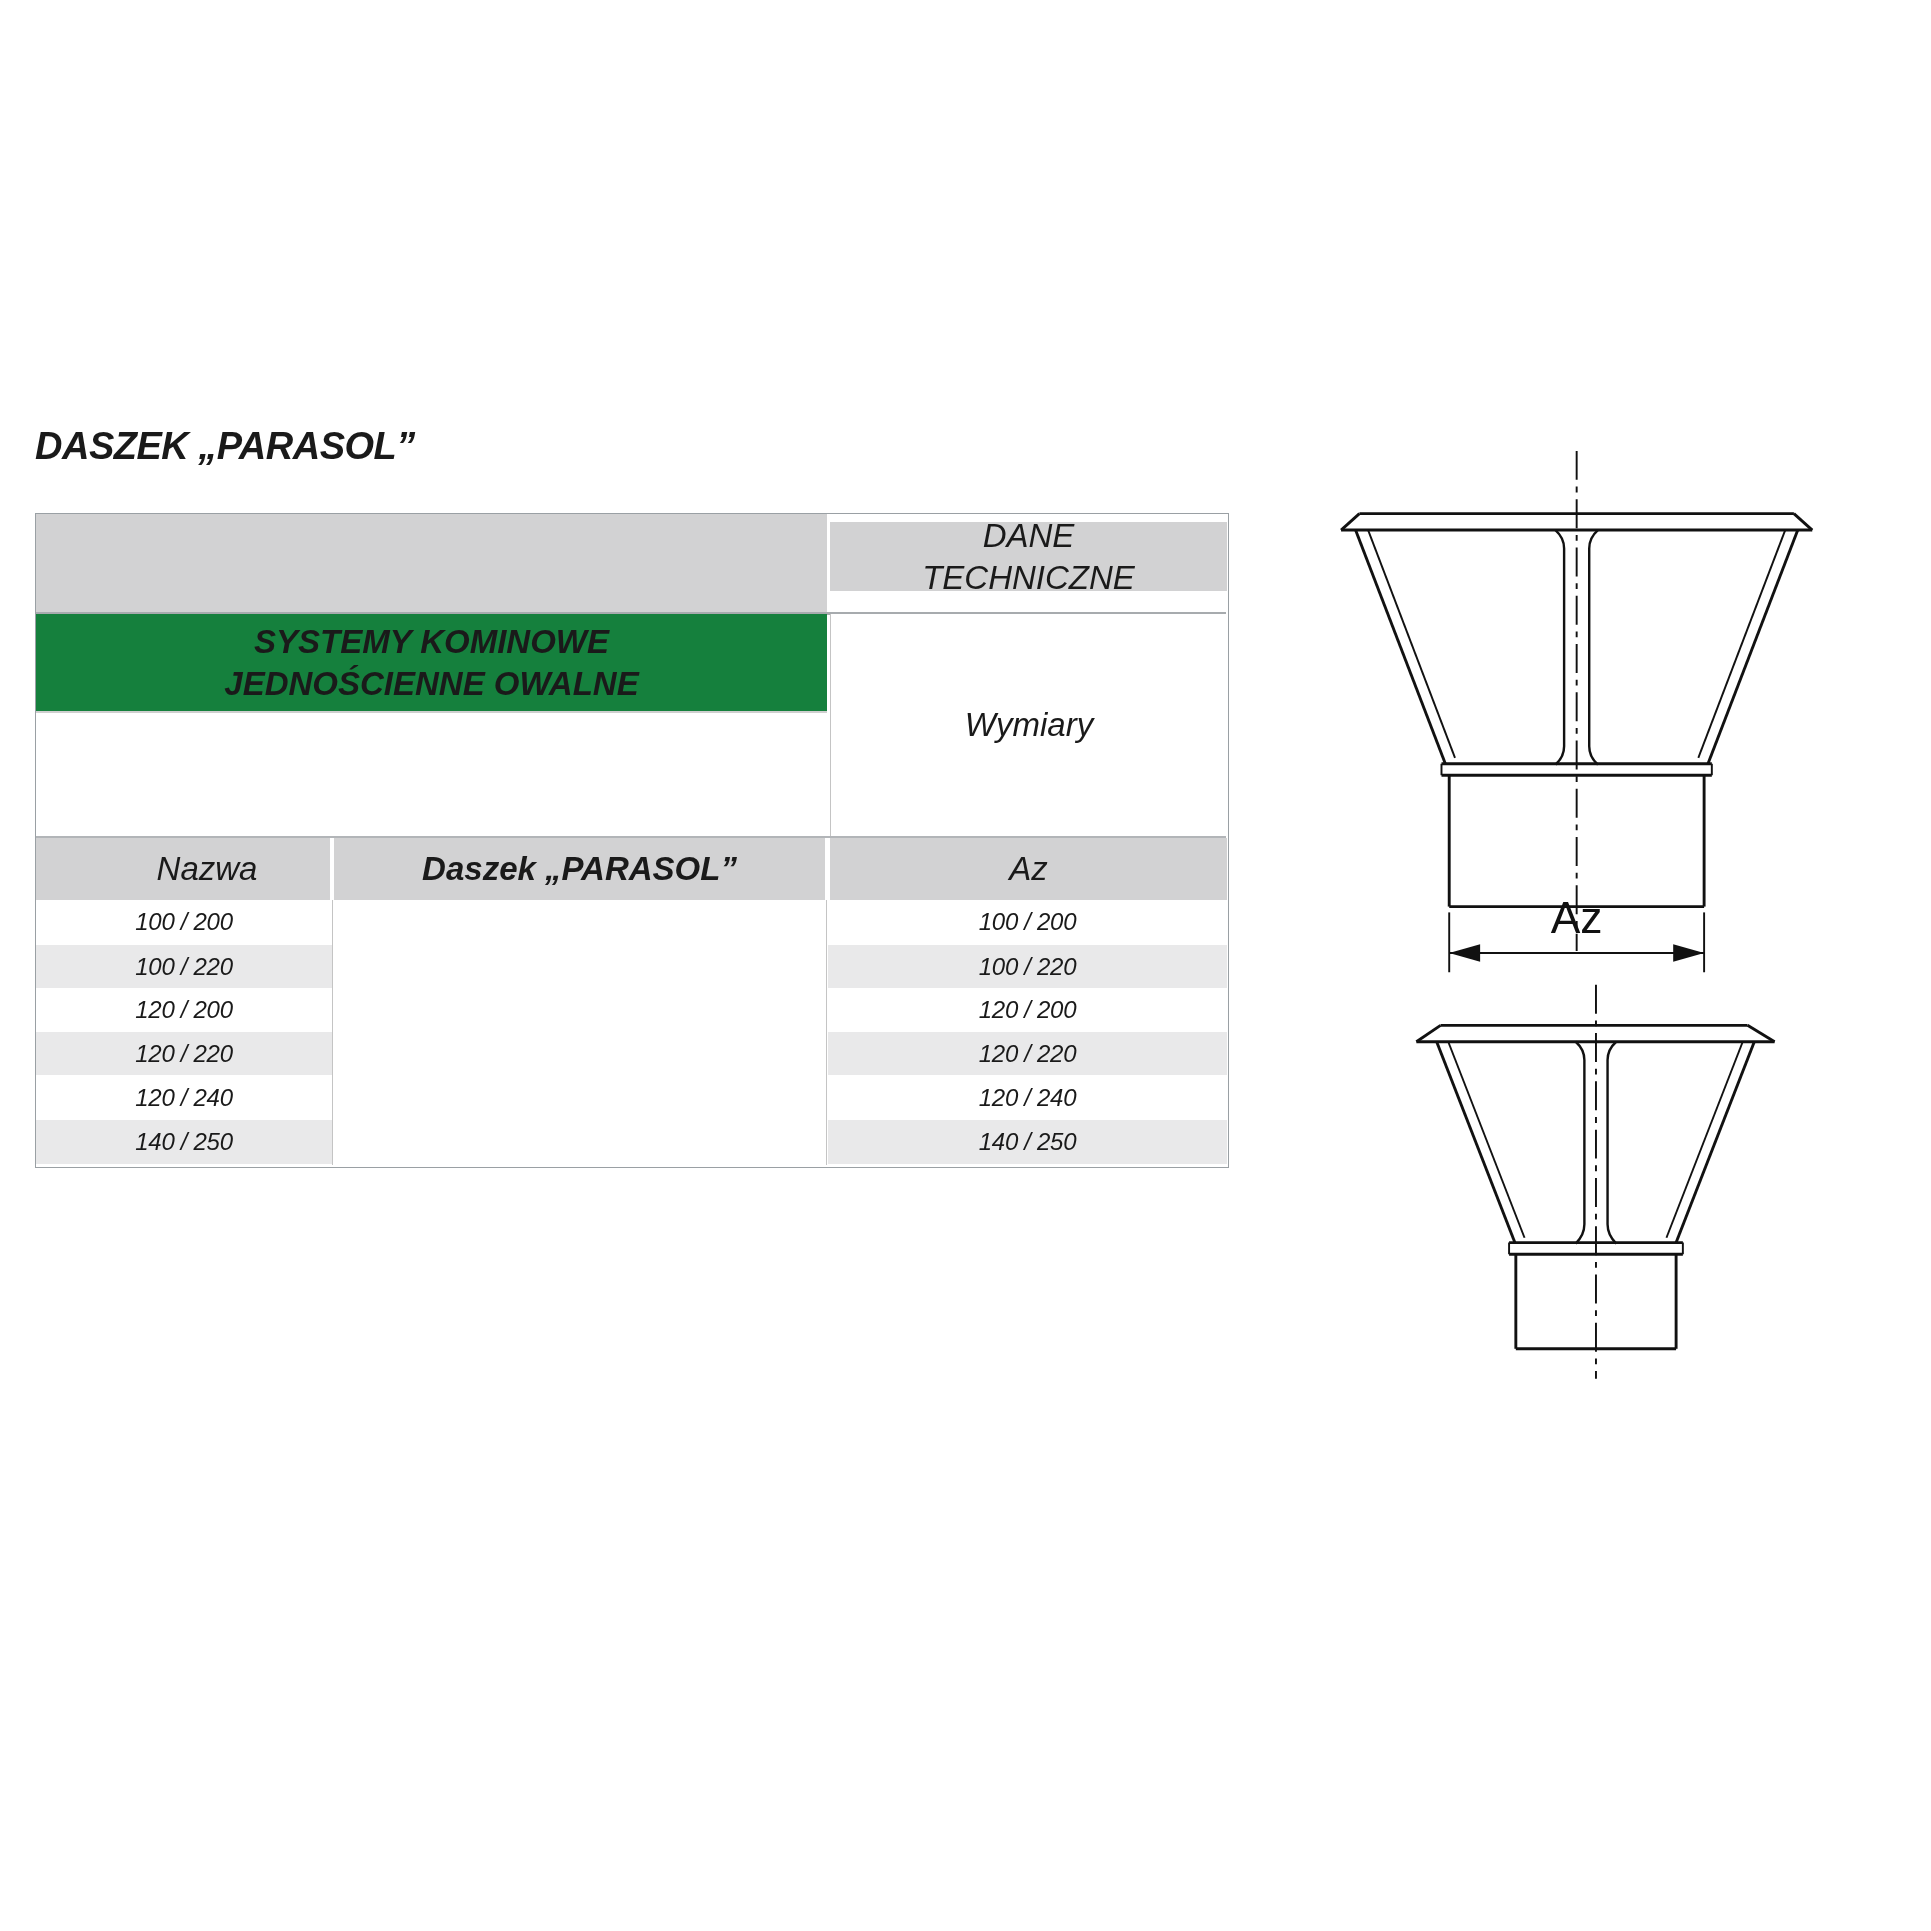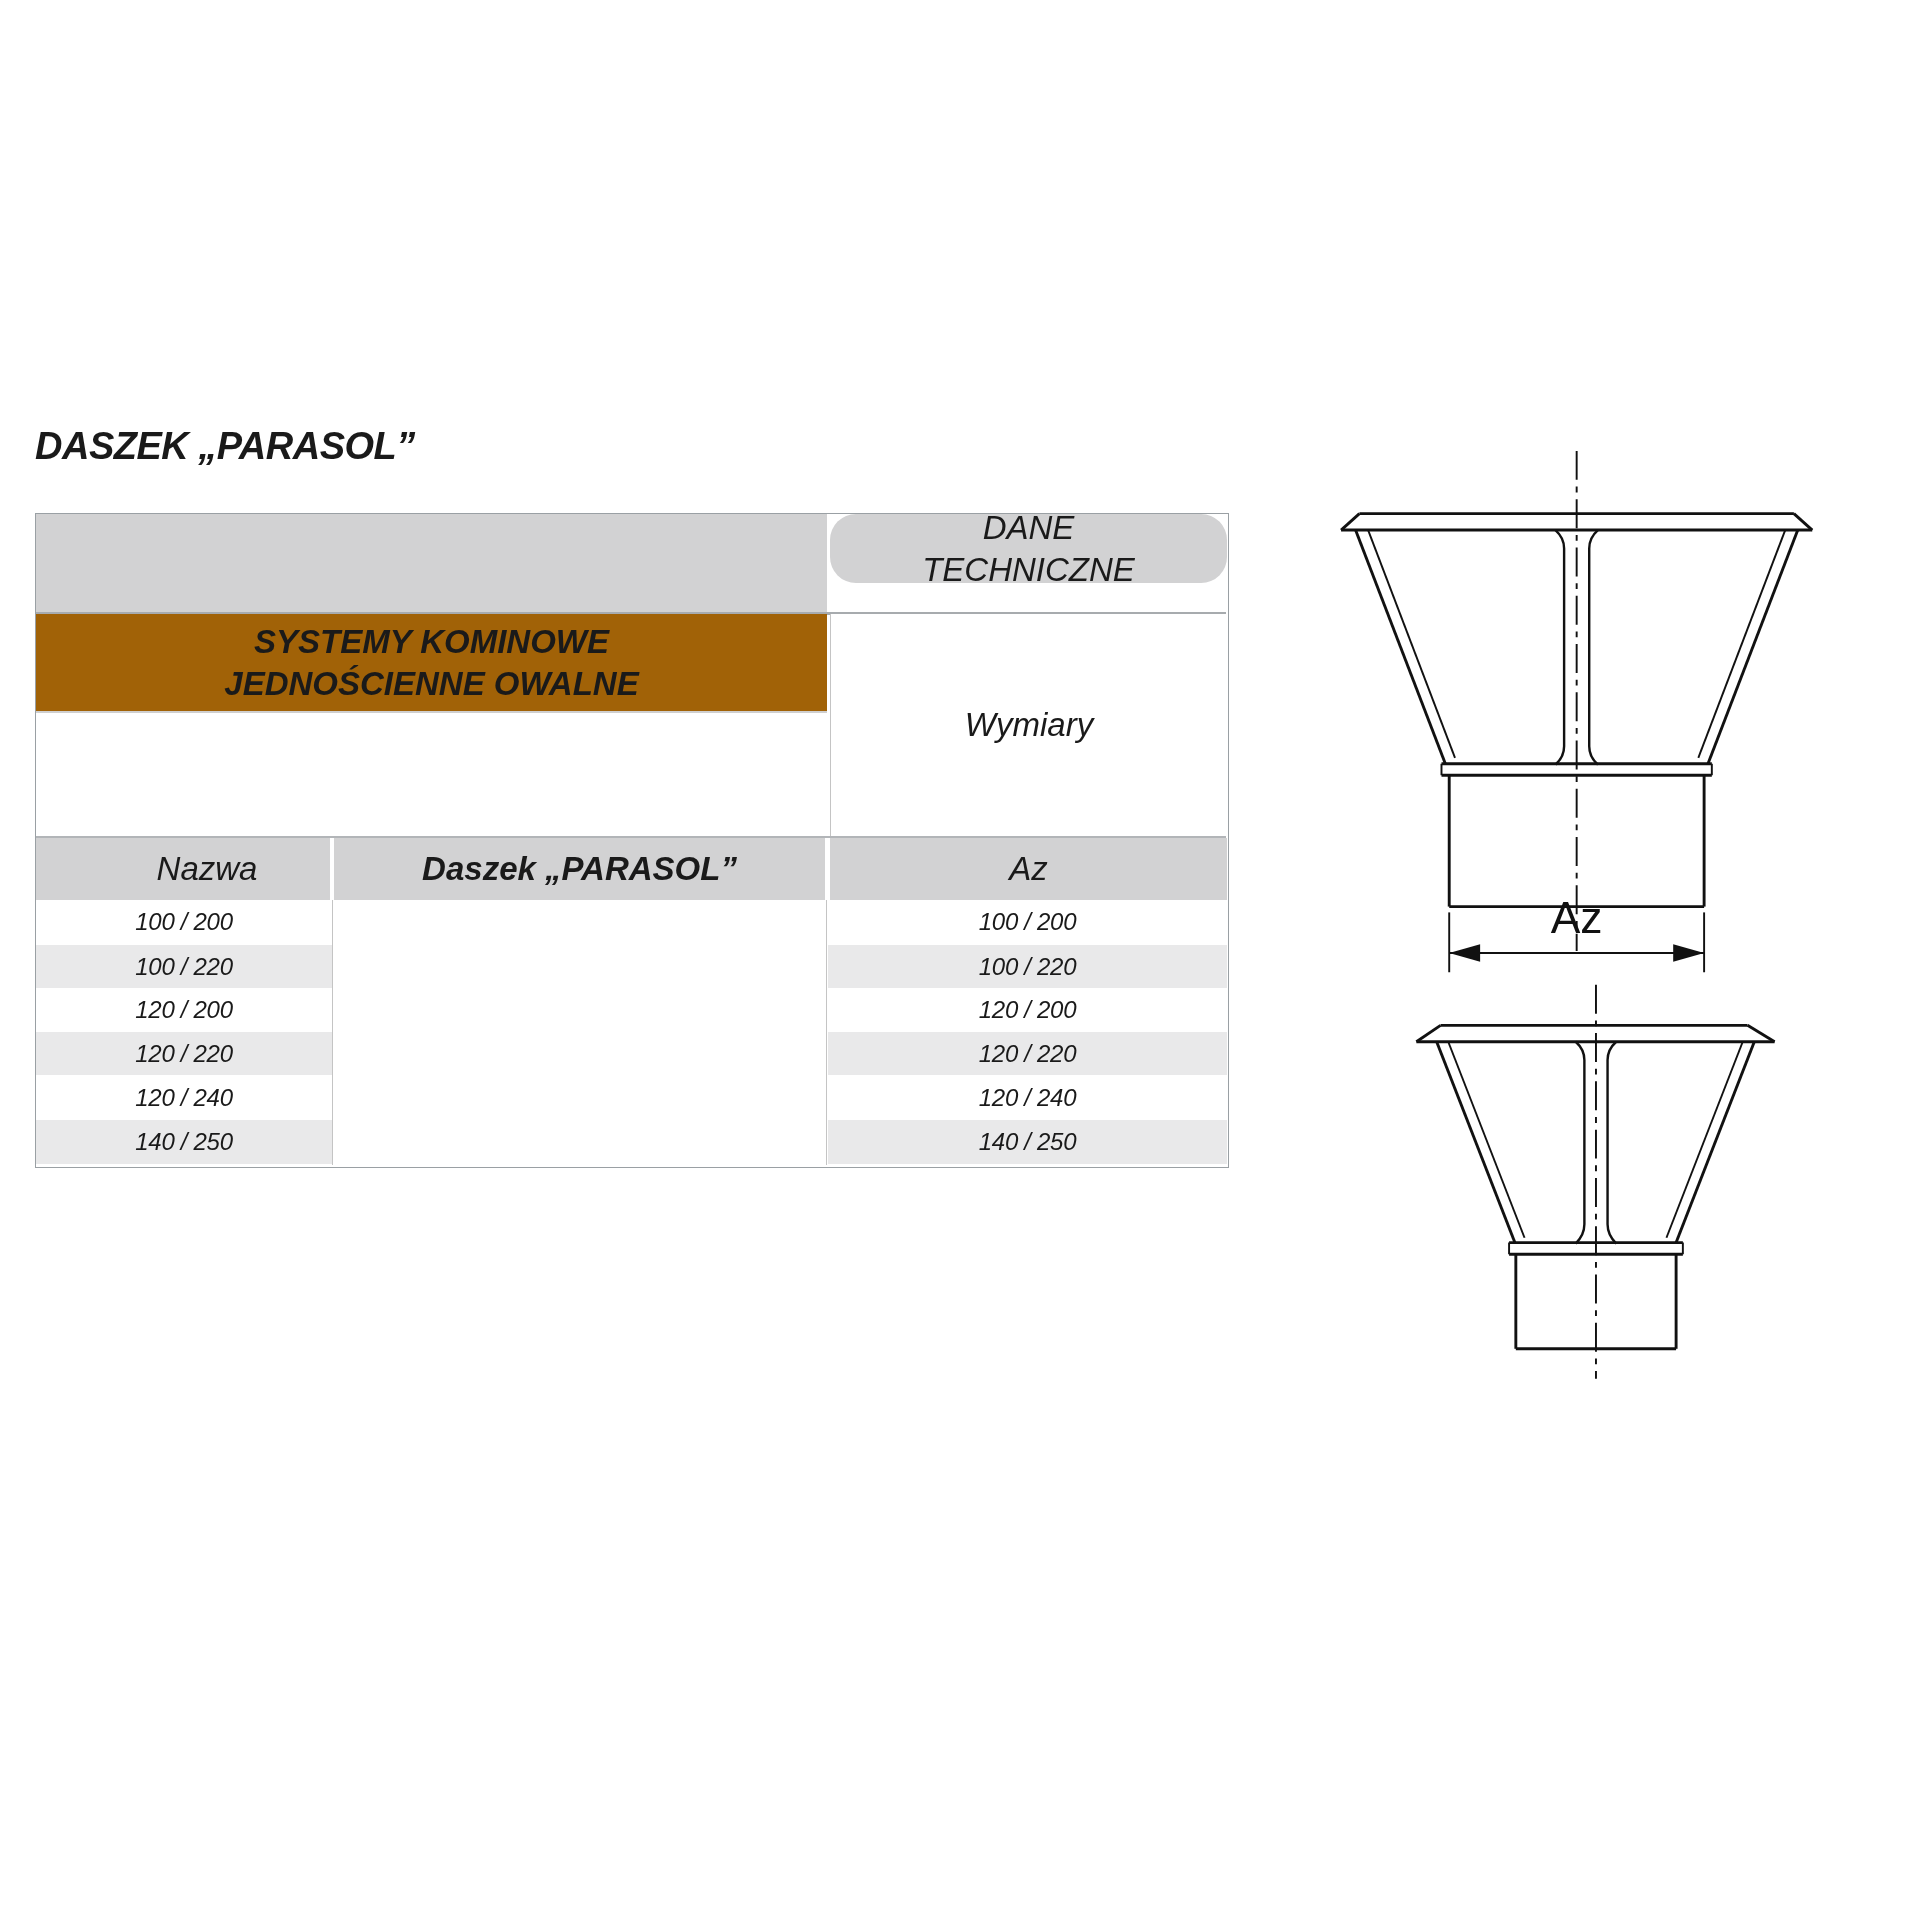--- a/index.html
+++ b/index.html
@@ -14,21 +14,21 @@
     left:35px;top:425px;font-size:38px;font-weight:bold;letter-spacing:-0.5px;
     white-space:nowrap;
   }
   
   .tbl{
     left:35px;top:513px;width:1194px;height:655px;
     border:1.9px solid #9aa0a4;background:#ffffff;
   }
   .cell{display:flex;align-items:center;justify-content:center;text-align:center;}
   .gray{background:#d2d2d3;}
-  .lightgray{background:#a16207;}
+  .lightgray{background:#15803d;}
   .stripe{background:#e9e9ea;text-align:right;}
   .hdr-txt{font-size:33px;line-height:42px;white-space:pre-line;}
   .bold{font-weight:bold;}
   .val{font-size:24px;letter-spacing:-0.3px;}
   
   .hr-dark{background:#a7abae;}
   .hr-mid{background:#b2b5b8;}
   .hr-light{background:#cfcfcf;}
   
   svg.drawings{position:absolute;left:0;top:0;pointer-events:none;}
@@ -36,21 +36,21 @@
   svg text{font-family:"Liberation Sans", sans-serif;fill:#111111;}
 </style>
 </head>
 <body>
 
 <div class="abs page-title">DASZEK „PARASOL”</div>
 
 <div class="abs tbl">
 
   <div class="abs cell gray" style="left:0;top:0;width:791px;height:98px;"></div>
-  <div class="abs cell gray" style="left:794px;top:0;width:397px;height:69px;border-radius:26px;">
+  <div class="abs cell gray" style="left:794px;top:8px;width:397px;height:69px;">
     <span class="hdr-txt">DANE
 TECHNICZNE</span>
   </div>
   <div class="abs hr-dark" style="left:0;top:98px;width:1190px;height:2.9px;"></div>
 
   <div class="abs cell lightgray" style="left:0;top:100px;width:791px;height:97px;">
     <span class="hdr-txt bold">SYSTEMY KOMINOWE
 JEDNOŚCIENNE OWALNE</span>
   </div>
   <div class="abs hr-light" style="left:0;top:197px;width:791px;height:1.9px;"></div>

